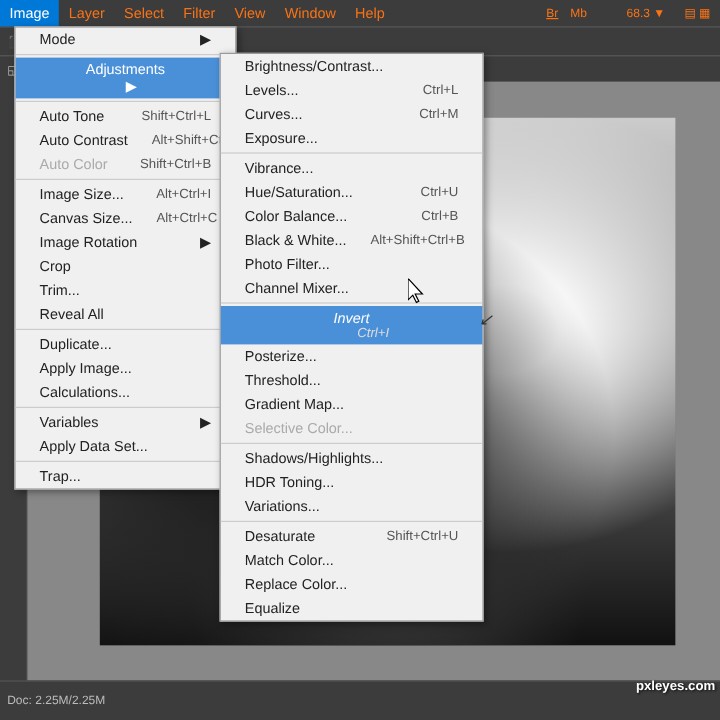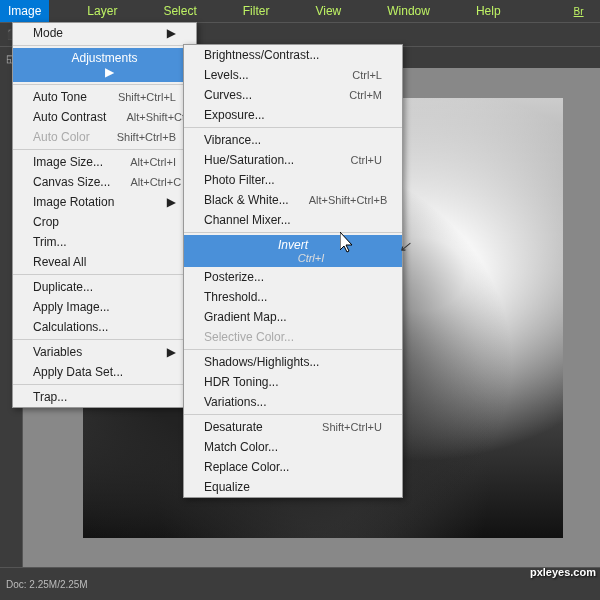--- a/index.html
+++ b/index.html
@@ -15,24 +15,23 @@
 
     
     .menu-bar {
       background: #3c3c3c;
       height: 22px;
       display: flex;
       align-items: flex-end;
       width: 100%;
       position: relative;
       z-index: 100;
-      gap: 30px;
     }
     .menu-bar-item {
-      color: #bef264;
+      color: #f97316;
       padding: 2px 8px;
       font-size: 12px;
       cursor: pointer;
       height: 100%;
       display: flex;
       align-items: center;
     }
     .menu-bar-item.active {
       background: #0078d7;
       color: white;
@@ -323,25 +322,29 @@
   </div>
   <div class="separator"></div>
   <div class="menu-item">
     <span>Vibrance...</span>
   </div>
   <div class="menu-item">
     <span>Hue/Saturation...</span>
     <span class="shortcut">Ctrl+U</span>
   </div>
   <div class="menu-item">
-    <span>Photo Filter...</span>
+    <span>Color Balance...</span>
+    <span class="shortcut">Ctrl+B</span>
   </div>
   <div class="menu-item">
     <span>Black &amp; White...</span>
     <span class="shortcut">Alt+Shift+Ctrl+B</span>
+  </div>
+  <div class="menu-item">
+    <span>Photo Filter...</span>
   </div>
   <div class="menu-item">
     <span>Channel Mixer...</span>
   </div>
   <div class="separator"></div>
   <div class="menu-item highlighted" style="background: #4a90d9; font-style: italic;">
     <span style="color:white;">Invert</span>
     <span class="shortcut" style="color:#ddd;margin-left:36px;">Ctrl+I</span>
     <span style="position:absolute; left:215px; color:#333; font-size:14px;">↙</span>
   </div>

